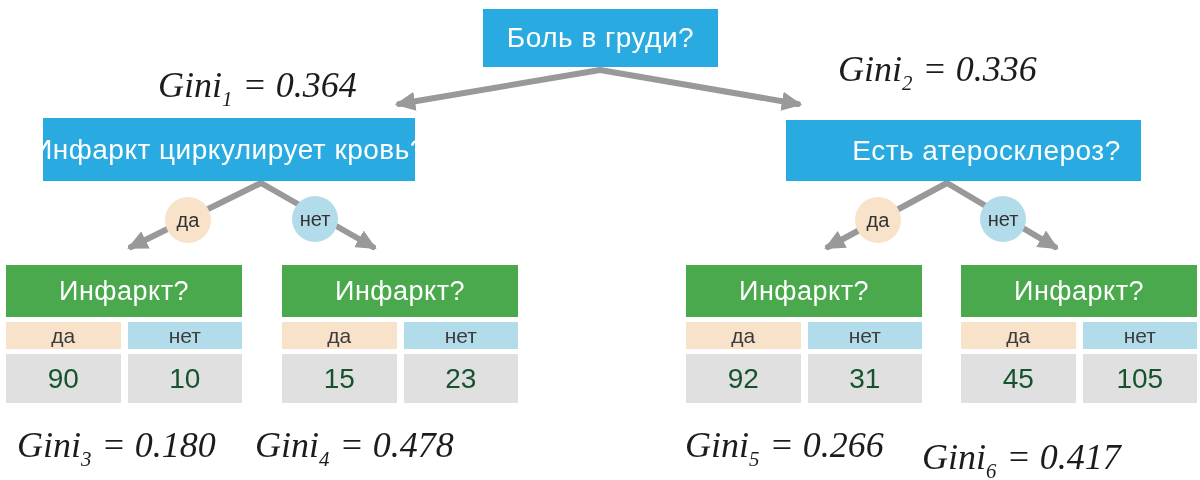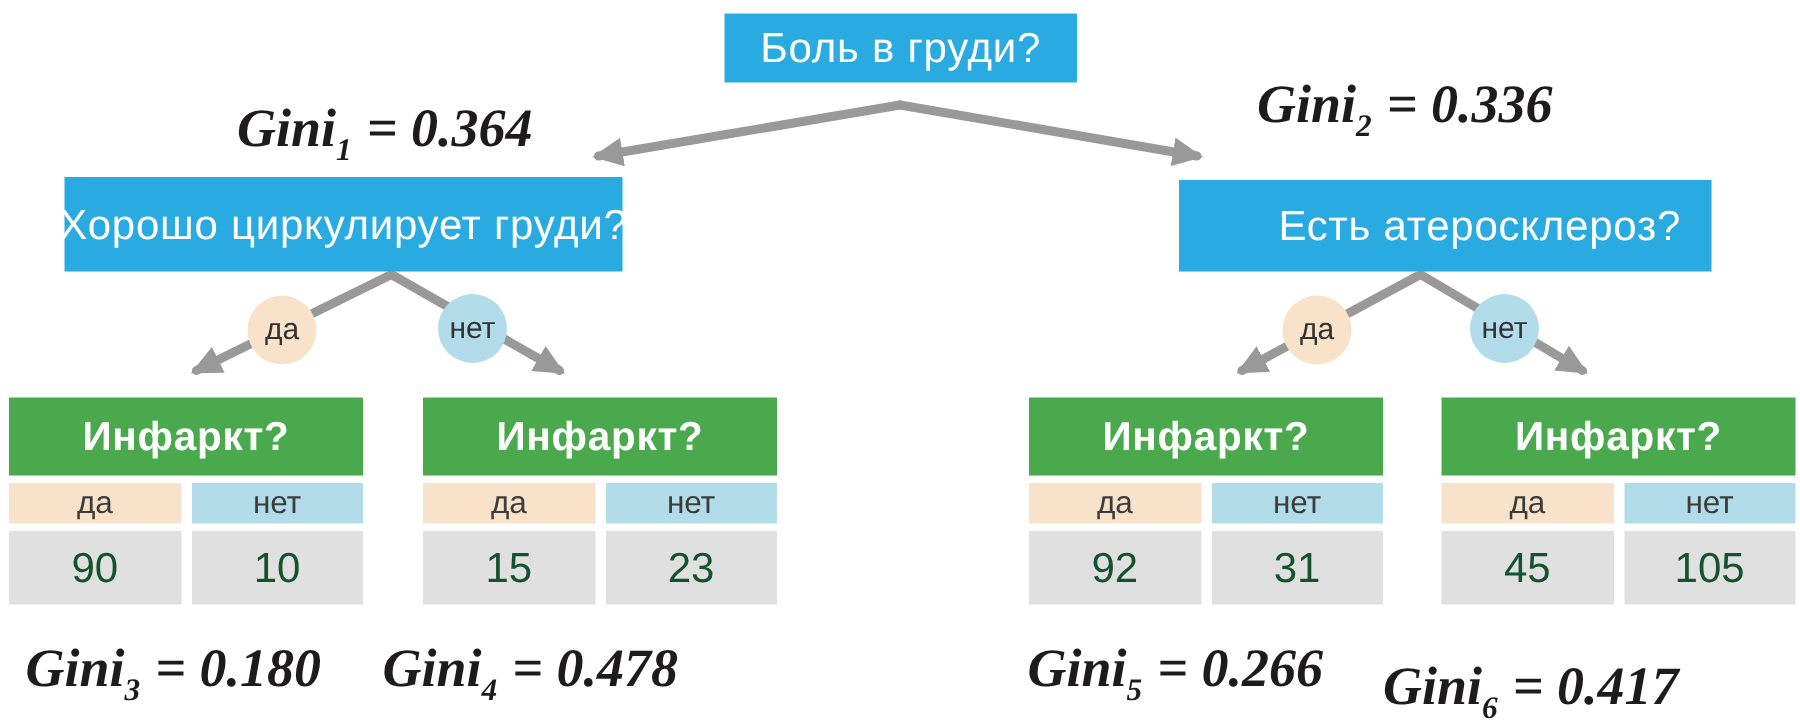--- a/index.html
+++ b/index.html
@@ -7,55 +7,55 @@
     position:relative; width:1200px; height:480px; background:#ffffff;
     font-family:"Liberation Sans", sans-serif; overflow:hidden;
   }
   .arrows { position:absolute; left:0; top:0; width:1200px; height:480px; }
 
   .qnode {
     position:absolute; background:#29abe2; color:#ffffff;
     display:flex; align-items:center; justify-content:center;
     font-size:28px; letter-spacing:0.5px; white-space:nowrap;
   }
-  #root-node  { left:483px; top:9px;  width:235px; height:46px; }
+  #root-node  { left:483px; top:9px;  width:235px; height:58px; }
   #q-left     { left:43px;  top:118px; width:372px; height:63px; }
   #q-right    { left:786px; top:120px; width:309px; height:61px;padding-left:46px; }
 
   .edge-circle {
     position:absolute; width:46px; height:46px; border-radius:50%;
     display:flex; align-items:center; justify-content:center;
     font-size:20px; color:#333333;
   }
   .edge-yes { background:#f8e2c9; }
   .edge-no  { background:#b2dcea; }
   #c-l-yes { left:165px; top:197px; }
   #c-l-no  { left:292px; top:196px; }
   #c-r-yes { left:855px; top:197px; }
   #c-r-no  { left:980px; top:196px; }
 
   .leaf { position:absolute; width:236px; top:265px; }
   #t1 { left:6px; } #t2 { left:282px; } #t3 { left:686px; } #t4 { left:961px; }
   .leaf-title {
     background:#4aa94d; color:#ffffff; height:52px; margin-bottom:5px;
     display:flex; align-items:center; justify-content:center;
-    font-size:27px; letter-spacing:0.5px;font-weight:bold;
+    font-size:27px; letter-spacing:0.5px;
   }
   .leaf-row { display:flex; gap:7px; margin-bottom:5px; }
   .cell {
     flex:1; display:flex; align-items:center; justify-content:center;
   }
   .cell-hdr { height:27px; font-size:21px; color:#3c3c3c; }
   .cell-yes { background:#f8e2c9; }
   .cell-no  { background:#b2dcea; }
   .cell-val { height:49px; font-size:28px; color:#14532d; background:#e0e0e0; }
 
   .gini {
     position:absolute; font-family:"Liberation Serif", serif;
-    font-style:italic; font-weight:bold; font-size:36px; color:#1e1b1c;
+    font-style:italic; font-weight:normal; font-size:36px; color:#1e1b1c;
     white-space:nowrap;
   }
   .gini .sub { font-size:0.58em; vertical-align:-0.45em; }
   .gini .eqv { margin-left:0.28em; }
   #gini1 { left:158px; top:64px; }
   #gini2 { left:838px; top:48px; }
   #gini3 { left:17px;  top:424px; }
   #gini4 { left:255px; top:424px; }
   #gini5 { left:685px; top:424px; }
   #gini6 { left:922px; top:436px; }
@@ -86,21 +86,21 @@
   </div>
 
   <div id="gini1" class="gini">
     <span>Gini</span><span class="sub">1</span><span class="eqv">= 0.364</span>
   </div>
   <div id="gini2" class="gini">
     <span>Gini</span><span class="sub">2</span><span class="eqv">= 0.336</span>
   </div>
 
   <div id="q-left" class="qnode">
-    <span>Хорошо циркулирует груди?</span>
+    <span>Инфаркт циркулирует кровь?</span>
   </div>
   <div id="q-right" class="qnode">
     <span>Есть атеросклероз?</span>
   </div>
 
   <div id="c-l-yes" class="edge-circle edge-yes">
     <span>да</span>
   </div>
   <div id="c-l-no" class="edge-circle edge-no">
     <span>нет</span>

